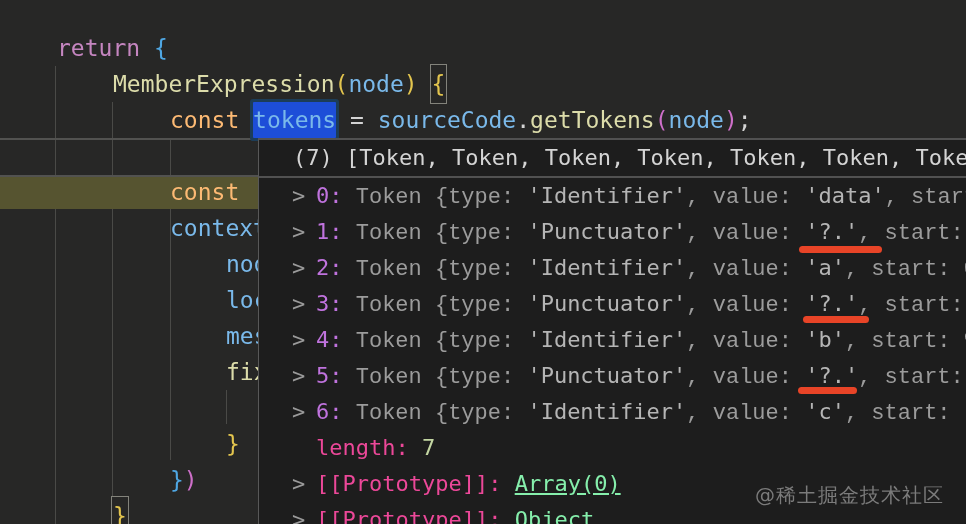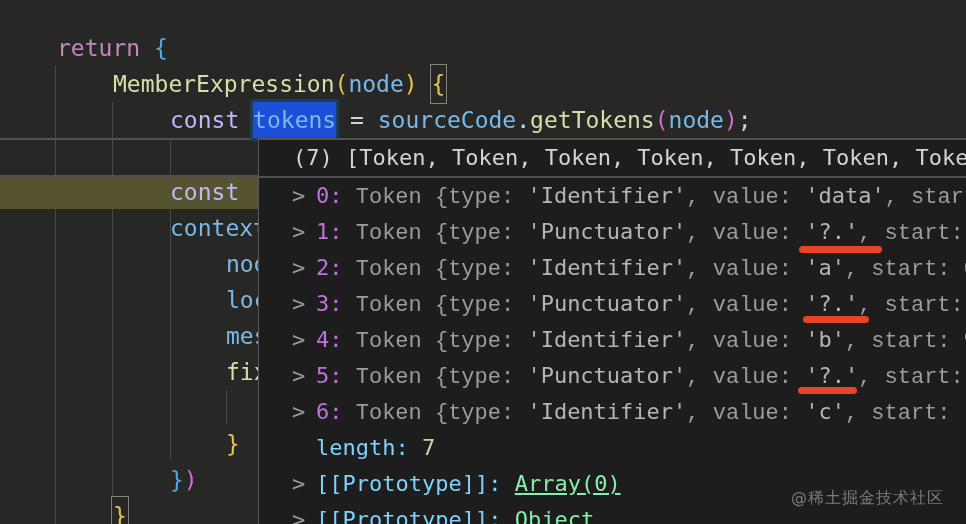--- a/index.html
+++ b/index.html
@@ -8,21 +8,21 @@
     background:#272726;
     font-family:"DejaVu Sans Mono","Liberation Mono",monospace;
   }
   
   .guide{position:absolute;width:1px;background:#4a4a47;}
   .hline{position:absolute;left:0;width:258px;height:2px;background:#525250;}
   #current-line{position:absolute;left:0;top:177px;width:258px;height:32px;background:#565430;}
   .code-line{position:absolute;height:36px;line-height:36px;font-size:23px;white-space:pre;}
   .tok{display:inline-block;}
   .tok.kwp{color:#c586c0}
-  .tok.kw{color:#c4b5fd}
+  .tok.kw{color:#fdba74}
   .tok.fn{color:#dcdcaa}
   .tok.id{color:#7ab9ea}
   .tok.pl{color:#d4d4d4}
   .tok.gold{color:#e3c54e}
   .tok.pink{color:#ce6fc9}
   .tok.blue{color:#4fa7e3}
   .tok.box{outline:1px solid #83837b;outline-offset:1px;}
   .tok.hl{background:#1d4ed8;box-shadow:0 0 0 3px #1c3d58;border-radius:1px;}
   
   #popup{
@@ -33,27 +33,27 @@
   #popup-header{
     height:36px;line-height:36px;font-size:22px;padding-left:34px;
     border-bottom:2px solid #515151;color:#d4d4d4;white-space:pre;overflow:hidden;
   }
   .prow{height:36px;line-height:36px;font-size:22px;white-space:pre;color:#9c9c9c;overflow:hidden;}
   .chev{display:inline-block;width:24px;margin-left:33px;color:#9a9a9a;}
   .spacer{display:inline-block;width:24px;margin-left:33px;}
   .idx{color:#c073de;}
   .seg-p{color:#9c9c9c;font-family:Liberation Mono, monospace;}
   .seg-v{color:#b5b5b5;}
-  .key{color:#7dd3fc;}
+  .key{color:#ec4899;}
   .num{color:#c3d6a2;}
   .obj{color:#86efac;text-decoration:underline;}
   
   .underline{position:absolute;height:7px;border-radius:4px;background:#e84427;}
   #watermark{
-    position:absolute;right:22px;bottom:15px;color:#7b7b7b;font-size:16px;
+    position:absolute;right:22px;bottom:15px;color:#7b7b7b;font-size:20px;
     font-family:"DejaVu Sans","Liberation Sans",sans-serif;letter-spacing:1px;
   }
 </style>
 </head>
 <body>
 
 <div id="stage">
 
   <div class="guide" style="left:55px;top:66px;height:458px;"></div>
   <div class="guide" style="left:112px;top:102px;height:394px;"></div>

